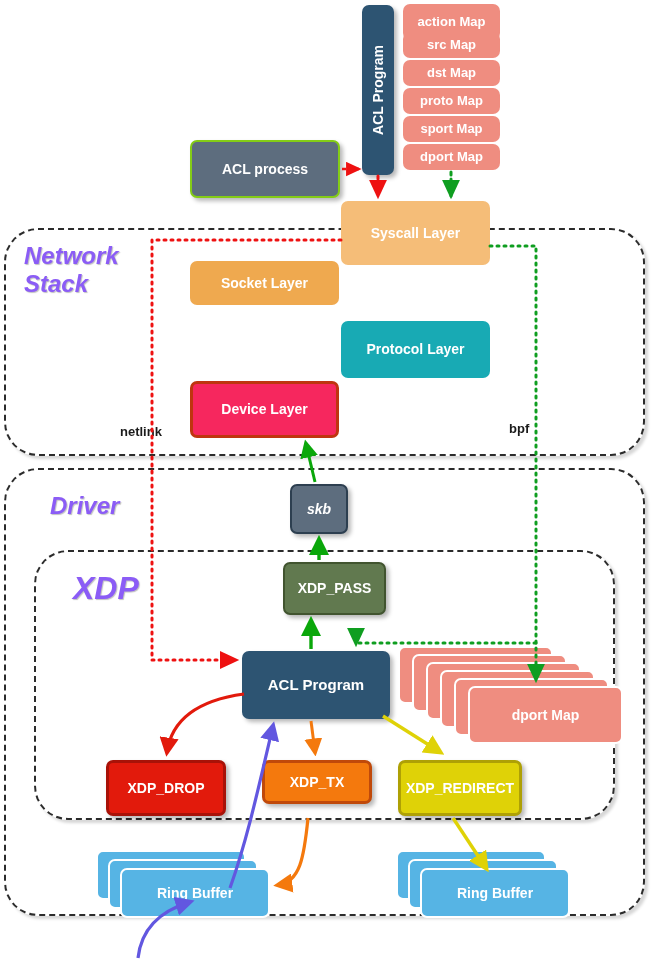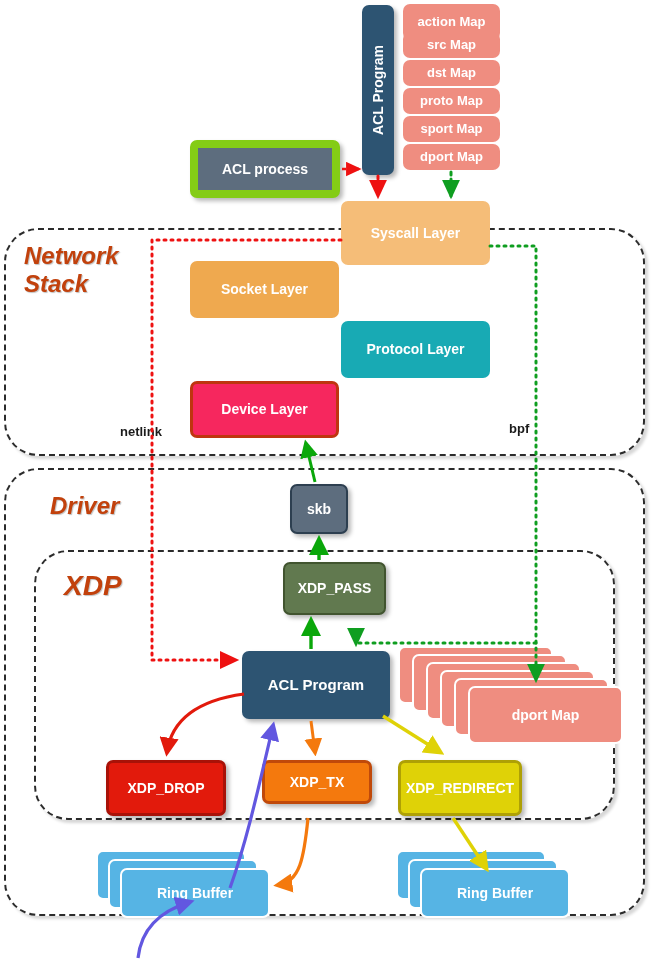--- a/index.html
+++ b/index.html
@@ -4,21 +4,21 @@
 <style>
   html,body{margin:0;padding:0;background:#ffffff;}
   body{font-family:"Liberation Sans",sans-serif;}
   #stage{position:relative;width:653px;height:961px;overflow:hidden;background:#fff;}
   .box{position:absolute;box-sizing:border-box;display:flex;align-items:center;justify-content:center;
        color:#ffffff;font-weight:bold;text-align:center;line-height:1.15;}
   .rnd{border-radius:7px;}
   .shadow{box-shadow:3px 3px 4px rgba(0,0,0,.28);}
   .region{position:absolute;box-sizing:border-box;border:2px dashed #2b2b2b;border-radius:34px;
           background:transparent;box-shadow:3px 3px 3px rgba(0,0,0,.16);}
-  .region-label{position:absolute;font-style:italic;font-weight:bold;color:#c2410c;
+  .region-label{position:absolute;font-style:italic;font-weight:bold;color:#8b5cf6;
                 text-shadow:1px 1px 1px rgba(0,0,0,.25);white-space:pre-line;}
   .plainlabel{position:absolute;font-weight:bold;color:#1b1b1b;font-size:13px;}
   svg.overlay{position:absolute;left:0;top:0;width:653px;height:961px;pointer-events:none;}
   .stackwrap{position:absolute;}
   .stackcard{position:absolute;box-sizing:border-box;border-radius:7px;border:2px solid #ffffff;}
   .stacktop{position:absolute;box-sizing:border-box;border-radius:7px;border:2px solid #ffffff;
             display:flex;align-items:center;justify-content:center;color:#fff;font-weight:bold;}
   .vtext{writing-mode:vertical-rl;transform:rotate(180deg);}
 </style>
 </head>
@@ -26,21 +26,21 @@
 
 <div id="stage">
 
   <div class="region" style="left:4px;top:228px;width:641px;height:228px;"></div>
   <div class="region" style="left:4px;top:468px;width:641px;height:448px;"></div>
   <div class="region" style="left:34px;top:550px;width:581px;height:270px;"></div>
 
   <div class="region-label" style="left:24px;top:242px;font-size:24px;">Network
 Stack</div>
   <div class="region-label" style="left:50px;top:492px;font-size:24px;">Driver</div>
-  <div class="region-label" style="left:64px;top:570px;font-size:28px;text-align:right;">XDP</div>
+  <div class="region-label" style="left:73px;top:570px;font-size:32px;text-align:right;">XDP</div>
 
   <div class="box rnd shadow" style="left:362px;top:5px;width:32px;height:170px;background:#2d5472;font-size:14px;">
     <span class="vtext">ACL Program</span>
   </div>
 
   <div class="box rnd" style="left:403px;top:4px;width:97px;height:36px;background:#ef8d80;font-size:13px;">
     <span>action Map</span>
   </div>
   <div class="box rnd" style="left:403px;top:32px;width:97px;height:26px;background:#ef8d80;font-size:13px;">
     <span>src Map</span>
@@ -51,38 +51,38 @@
   <div class="box rnd" style="left:403px;top:88px;width:97px;height:26px;background:#ef8d80;font-size:13px;">
     <span>proto Map</span>
   </div>
   <div class="box rnd" style="left:403px;top:116px;width:97px;height:26px;background:#ef8d80;font-size:13px;">
     <span>sport Map</span>
   </div>
   <div class="box rnd" style="left:403px;top:144px;width:97px;height:26px;background:#ef8d80;font-size:13px;">
     <span>dport Map</span>
   </div>
 
-  <div class="box rnd shadow" style="left:190px;top:140px;width:150px;height:58px;background:#5d6d7e;font-size:14px;border:8px solid #84cc16;">
+  <div class="box rnd shadow" style="left:190px;top:140px;width:150px;height:58px;background:#5d6d7e;font-size:14px;border:2px solid #84cc16;">
     <span>ACL process</span>
   </div>
 
   <div class="box rnd" style="left:341px;top:201px;width:149px;height:64px;background:#f5bd78;font-size:14px;">
     <span>Syscall Layer</span>
   </div>
-  <div class="box rnd" style="left:190px;top:261px;width:149px;height:57px;background:#efa94f;font-size:14px;">
+  <div class="box rnd" style="left:190px;top:261px;width:149px;height:44px;background:#efa94f;font-size:14px;">
     <span>Socket Layer</span>
   </div>
   <div class="box rnd" style="left:341px;top:321px;width:149px;height:57px;background:#18aab4;font-size:14px;">
     <span>Protocol Layer</span>
   </div>
   <div class="box rnd" style="left:190px;top:381px;width:149px;height:57px;background:#f6275e;font-size:14px;border:3px solid #bf3510;">
     <span>Device Layer</span>
   </div>
 
-  <div class="box rnd shadow" style="left:290px;top:484px;width:58px;height:50px;background:#5d6d7e;font-size:14px;border:2px solid #2d3f50;">
+  <div class="box rnd shadow" style="left:290px;top:484px;width:58px;height:50px;background:#5d6d7e;font-size:14px;font-style:italic;border:2px solid #2d3f50;">
     <span>skb</span>
   </div>
 
   <div class="box rnd shadow" style="left:283px;top:562px;width:103px;height:53px;background:#61794f;font-size:14px;border:2px solid #41542f;">
     <span>XDP_PASS</span>
   </div>
 
   <div class="box rnd shadow" style="left:242px;top:651px;width:148px;height:68px;background:#2d5472;font-size:15px;">
     <span>ACL Program</span>
   </div>

